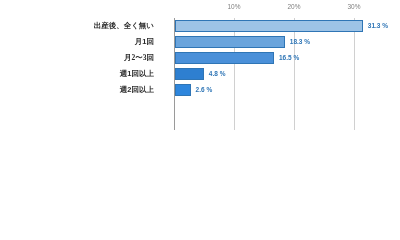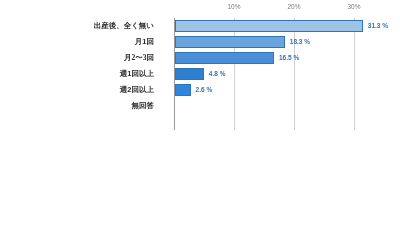--- a/index.html
+++ b/index.html
@@ -164,19 +164,15 @@
           <div class="value-label" style="left: 33.8px; color: rgb(46, 117, 182);">4.8 %</div>
         </div>
       </div>
       <div class="row">
         <div class="cat-label" style="color: rgb(43, 43, 43); margin-left: 16px;">週2回以上</div>
         <div class="bar-track">
           <div class="bar" title="週2回以上 2.6 %" style="width: 15.6px; background: rgb(46, 134, 221);"></div>
           <div class="value-label" style="left: 20.6px; color: rgb(46, 117, 182);">2.6 %</div>
         </div>
       </div>
-      <div class="row">
-        <div class="cat-label" style="color: rgb(43, 43, 43);">無回答</div>
-        <div class="bar-track"></div>
-      </div>
     </div>
 
 </div>
 
 </body></html>

